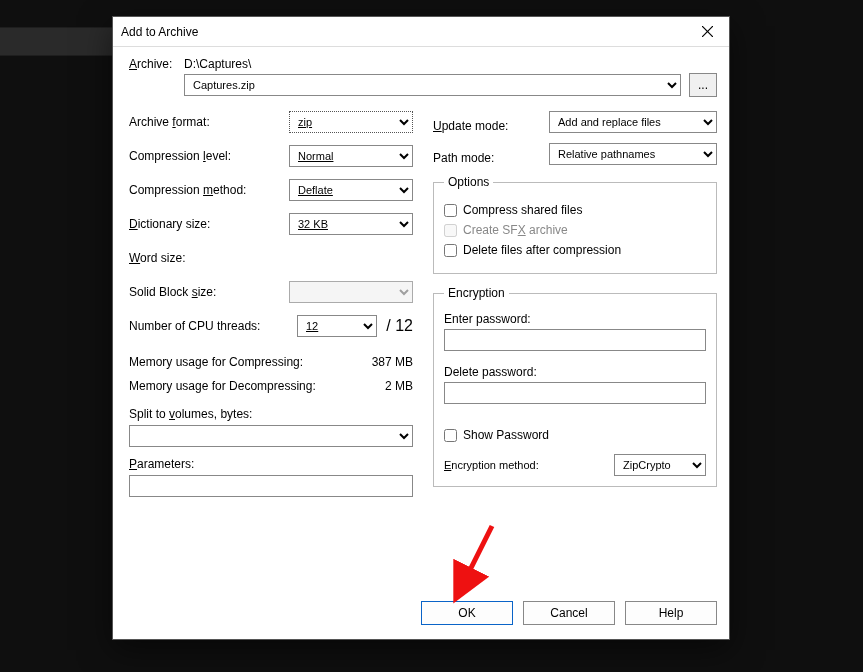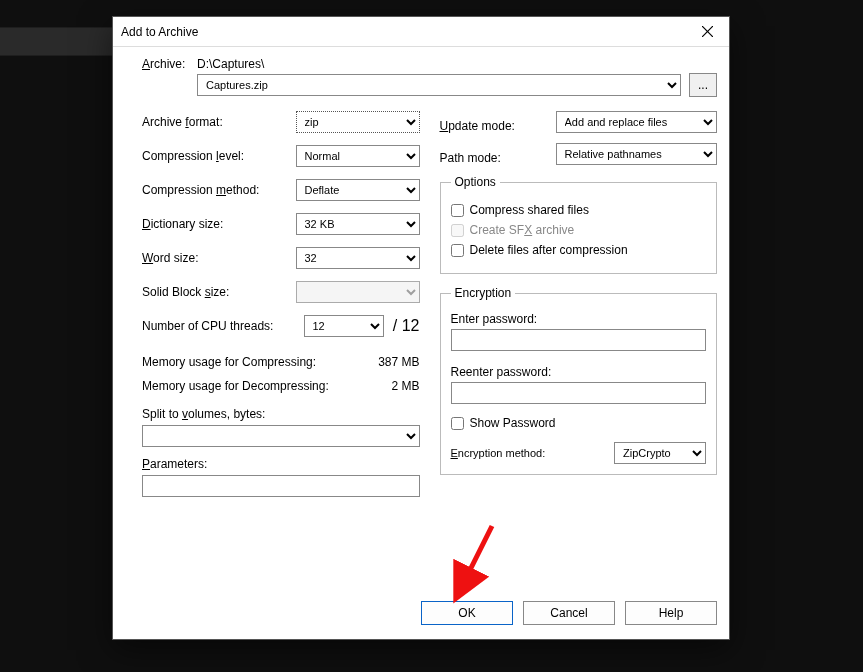--- a/index.html
+++ b/index.html
@@ -59,21 +59,21 @@
   .titlebar .close {
     width: 44px; height: 30px;
     display: flex; align-items: center; justify-content: center;
     font-size: 14px;
   }
   .close svg { width: 11px; height: 11px; }
   .close svg line { stroke: #000; stroke-width: 1.2; }
 
   .body {
     flex: 1;
-    padding: 10px 12px 6px 29px;
+    padding: 10px 12px 6px 16px;
     position: relative;
   }
 
   .row {
     display: flex;
     align-items: center;
     margin-bottom: 8px;
   }
   .lbl-archive {
     width: 55px;
@@ -124,20 +124,21 @@
     align-items: center;
     margin-bottom: 12px;
     min-height: 22px;
   }
   .form-row .flab {
     flex: 1;
     font-size: 12px;
   }
   .form-row select, .form-row .sel {
     width: 124px;
+    text-decoration: underline;
   }
   .form-row .suffix {
     margin-left: 8px;
     font-size: 16px;
     width: 28px;
     text-align: right;
   }
   .form-row.cpu select { width: 80px; }
   .info-row {
     display: flex;
@@ -303,23 +304,20 @@
 
         <div class="form-row">
           <div class="flab"><span class="u">D</span>ictionary size:</div>
           <select class="sel">
             <option>32 KB</option>
           </select>
         </div>
 
         <div class="form-row">
           <div class="flab"><span class="u">W</span>ord size:</div>
-          <select class="sel">
-            <option>32</option>
-          </select>
         </div>
 
         <div class="form-row">
           <div class="flab">Solid Block <span class="u">s</span>ize:</div>
           <select class="sel disabled-sel" disabled="">
             <option></option>
           </select>
         </div>
 
         <div class="form-row cpu">
@@ -390,24 +388,24 @@
         </fieldset>
 
         <fieldset>
           <legend>Encryption</legend>
 
           <div class="enc-label">Enter password:</div>
           <input type="password" class="enc-input" style="">
 
           <div style="height:10px;"></div>
 
-          <div class="enc-label">Reenter password:</div>
+          <div class="enc-label">Delete password:</div>
           <input type="password" class="enc-input" style="">
 
-          <div class="chk-row" style="margin-top:12px;">
+          <div class="chk-row" style="margin-top:24px;">
             <input type="checkbox" style="">
             <span>Show Password</span>
           </div>
 
           <div class="enc-method-row">
             <div class="flab"><span class="u">E</span>ncryption method:</div>
             <select>
               <option>ZipCrypto</option>
             </select>
           </div>

